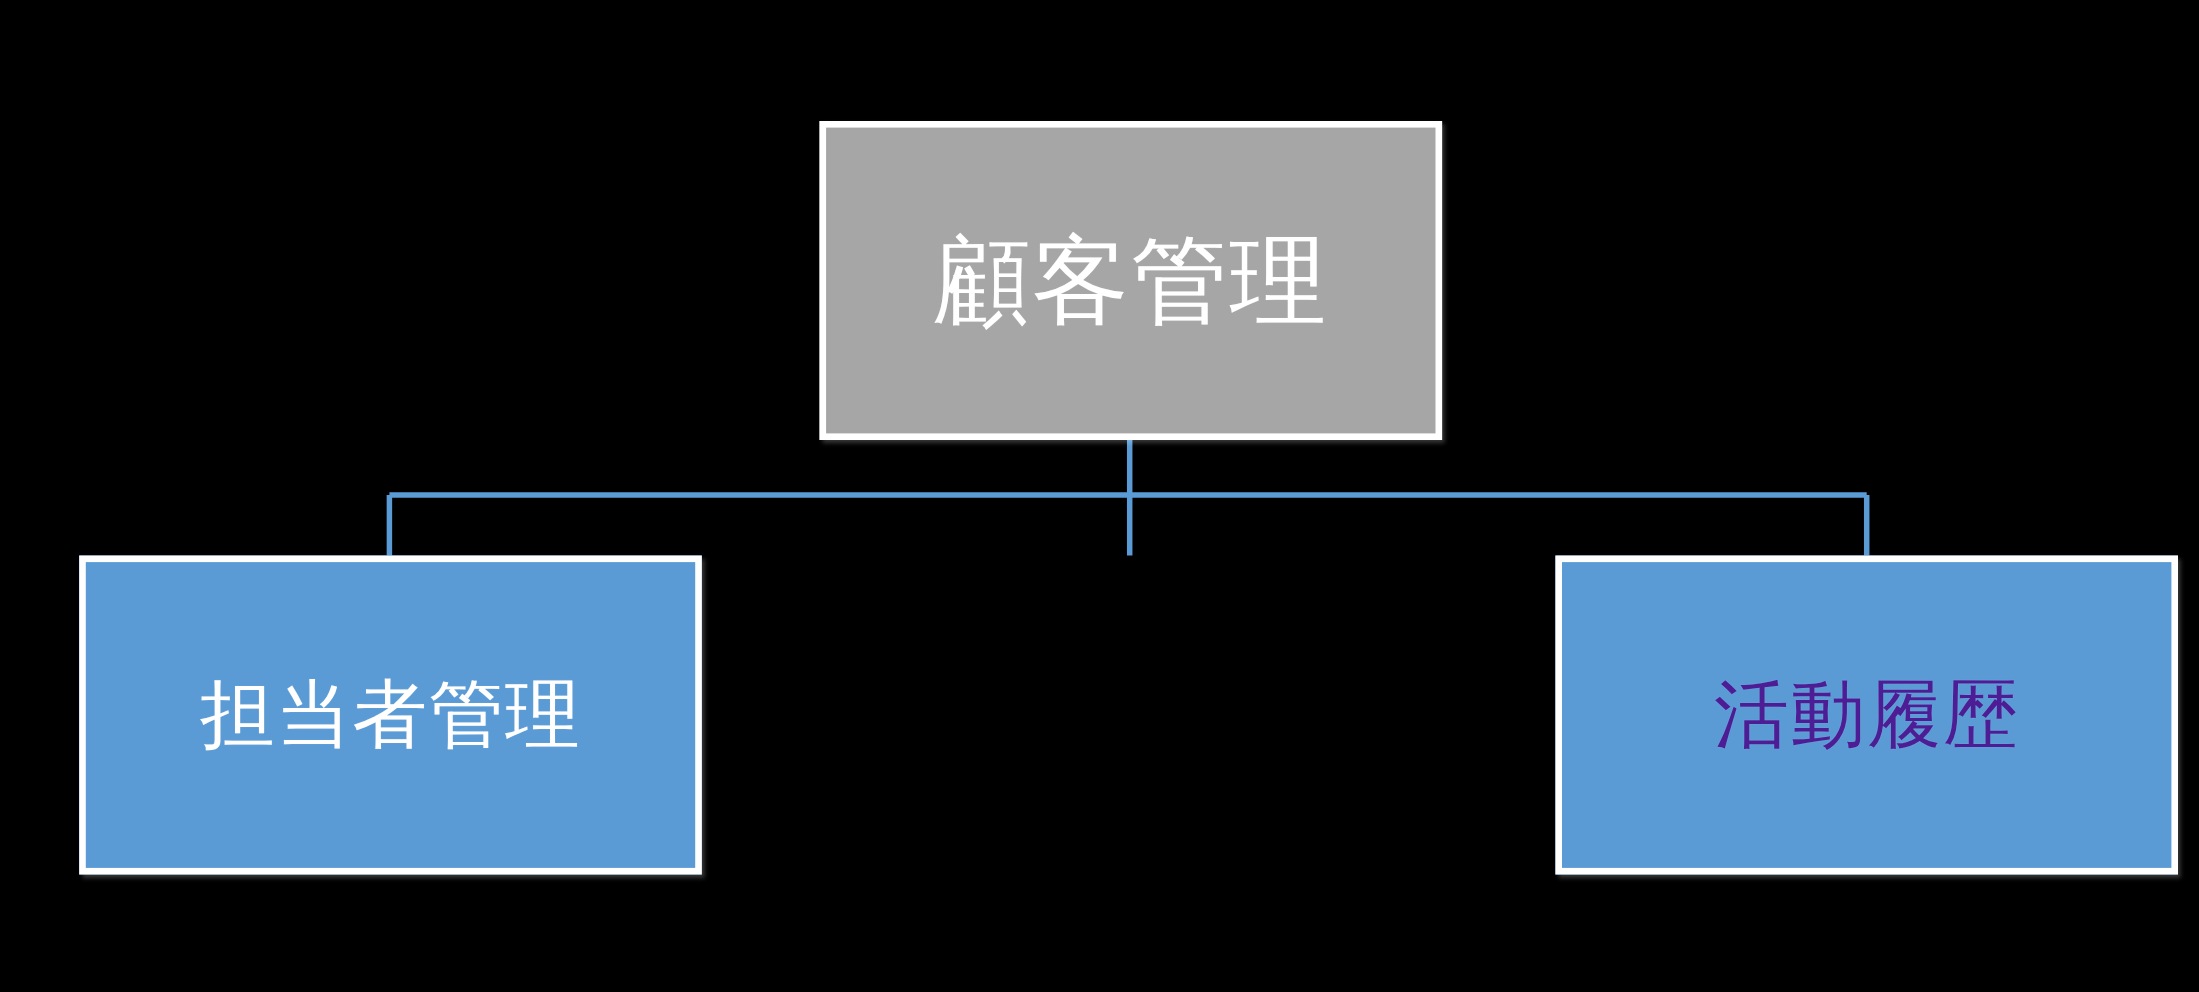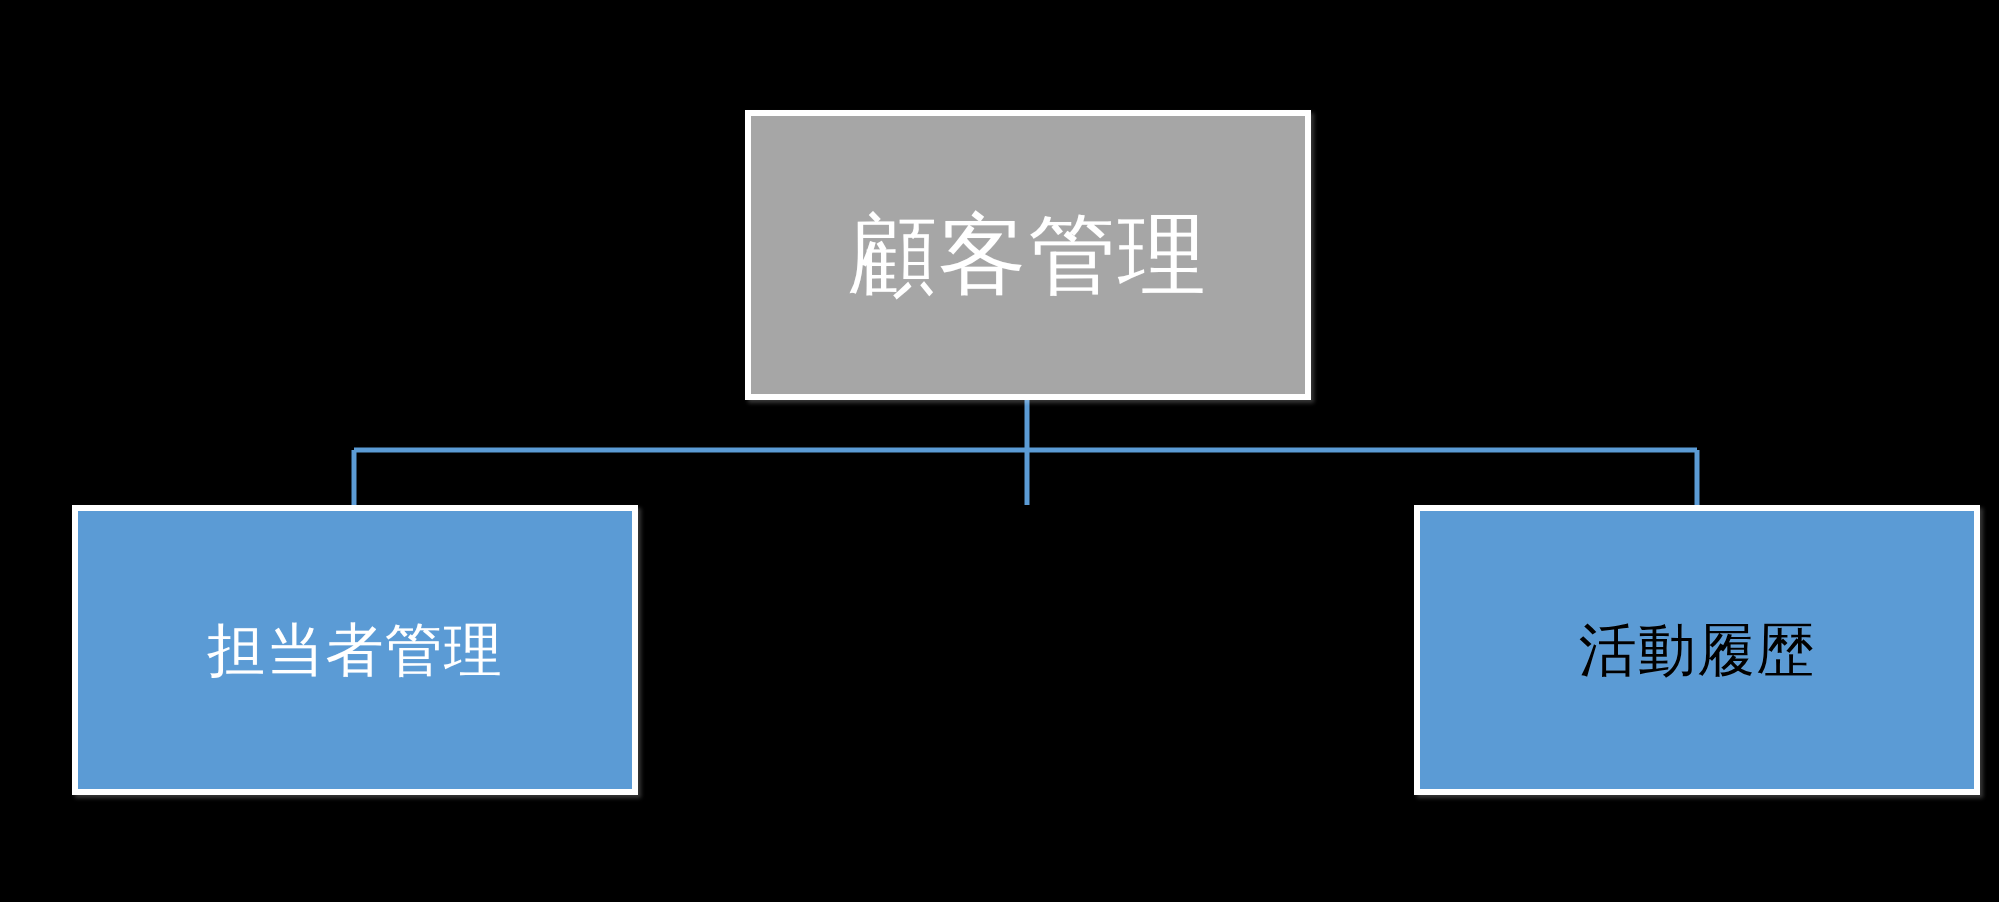--- a/index.html
+++ b/index.html
@@ -61,21 +61,21 @@
   }
   #node-root .node-label { font-size: 88px; }
 
   
   .node-child {
     top: 505px;
     width: 566px;
     height: 290px;
     background: #5b9bd5;
   }
-  .node-child .node-label { font-size: 58px; }
+  .node-child .node-label { font-size: 68px; }
 
   #node-child-0 { left: 72px; }
   #node-child-1 { left: 745px; }
   #node-child-2 { left: 1414px; }
 </style>
 </head>
 <body>
 
 <div id="canvas" style="background: rgb(0, 0, 0);">
 
@@ -97,16 +97,16 @@
   <div class="node" id="node-root" style="background: rgb(166, 166, 166); border-color: rgb(255, 255, 255);">
     <span class="node-label" style="color: rgb(255, 255, 255);">顧客管理</span>
   </div>
 
   <div class="node node-child" id="node-child-0" style="background: rgb(91, 155, 213); border-color: rgb(255, 255, 255);">
     <span class="node-label" style="color: rgb(255, 255, 255);">担当者管理</span>
   </div>
 
 
   <div class="node node-child" id="node-child-2" style="background: rgb(91, 155, 213); border-color: rgb(255, 255, 255);">
-    <span class="node-label" style="color: #000000; text-align: right;">活動履歴</span>
+    <span class="node-label" style="color: #4c1d95; text-align: right;">活動履歴</span>
   </div>
 
 </div>
 
 </body></html>

